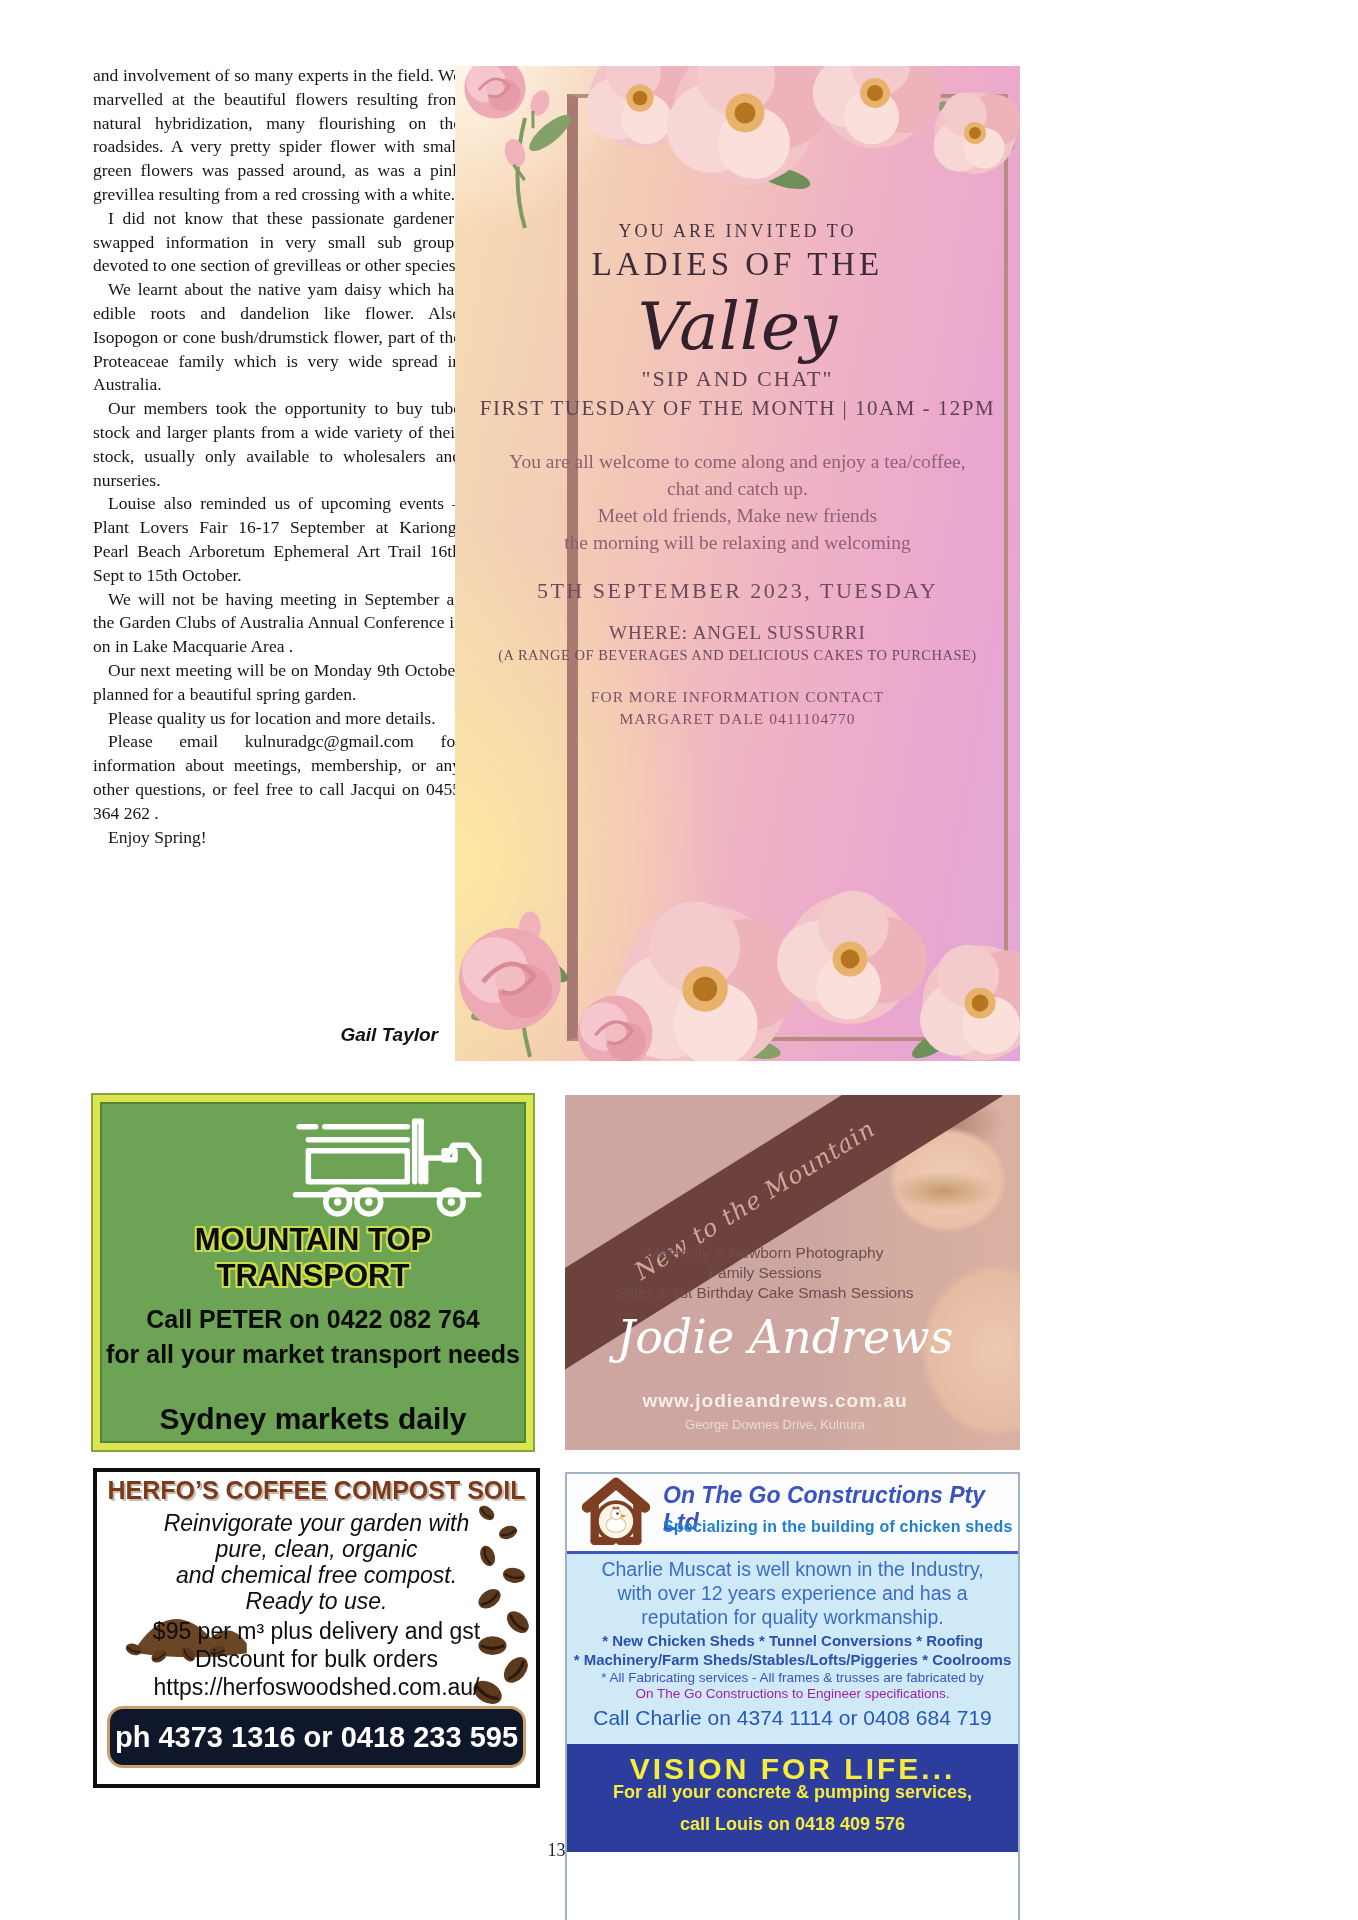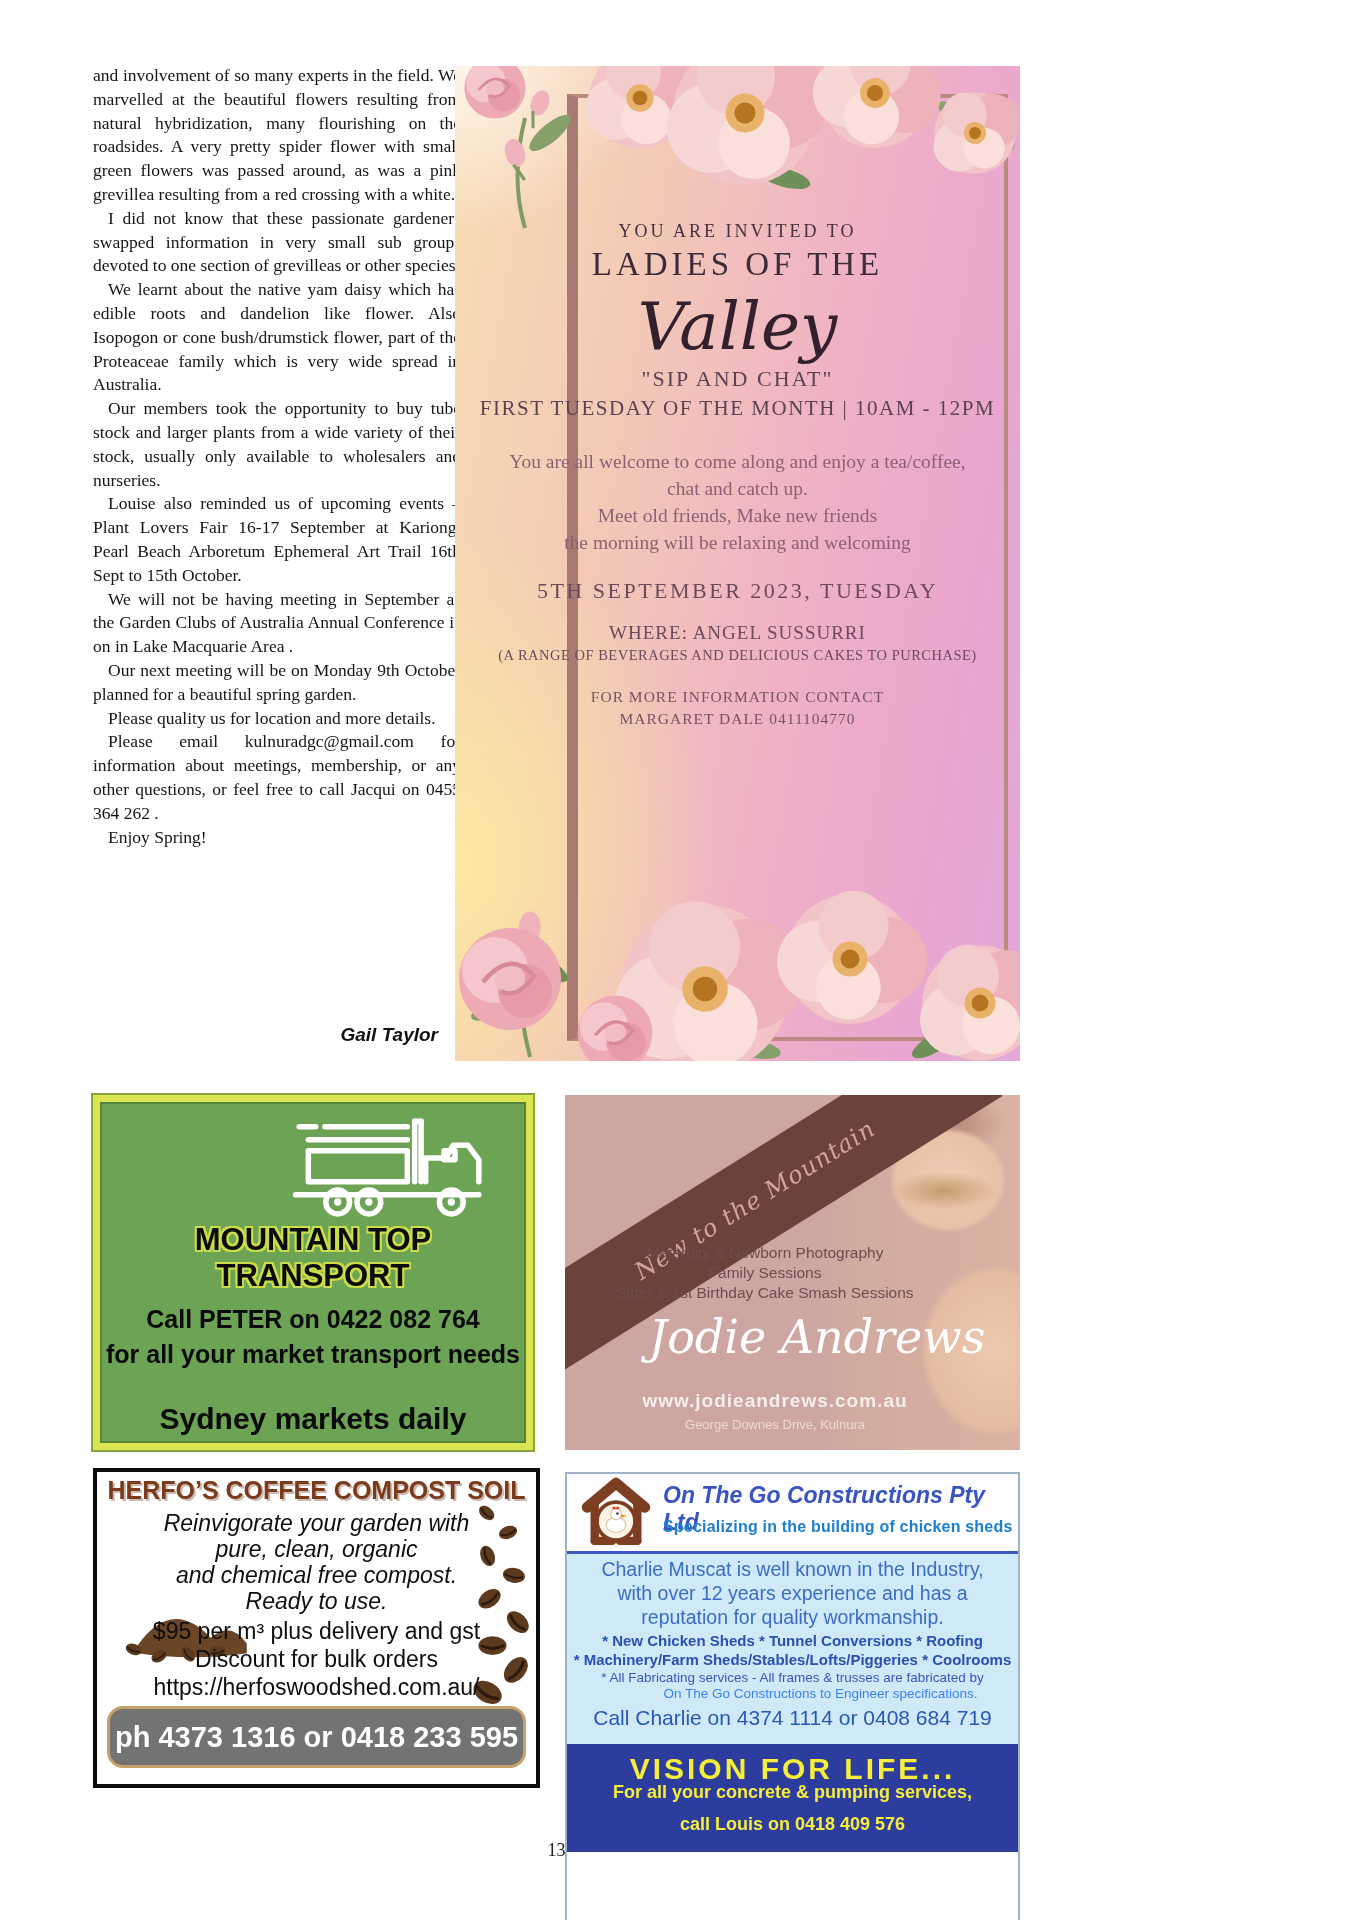--- a/index.html
+++ b/index.html
@@ -63,38 +63,38 @@
       radial-gradient(95px 85px at 64% 24%, #f0cdb6 0%, #e9c0a8 55%, rgba(233,192,168,0) 62%),
       radial-gradient(130px 150px at 88% 72%, #eec8b0 0%, #e5bba3 52%, rgba(229,187,163,0) 58%),
       radial-gradient(70px 45px at 68% 8%, #b78a7a 0%, rgba(183,138,122,0) 70%),
       linear-gradient(90deg, rgba(205,166,162,0) 0%, #d2aba0 20%, #dab1a2 100%);}
   .pa-ribbon{position:absolute;left:-75px;top:62px;width:530px;height:86px;background:#6d423c;
     transform:rotate(-32deg);display:flex;align-items:center;justify-content:center;}
   .pa-ribbon-text{font:italic 24px "DejaVu Serif",serif;color:#d3a49a;letter-spacing:1px;}
   .pa-services{position:absolute;left:5px;top:148px;width:390px;text-align:center;
     font:15.5px/20px "Liberation Sans",sans-serif;color:#6f4c50;}
   .pa-name{position:absolute;left:0;top:215px;width:440px;text-align:center;
-    font:italic 46px "DejaVu Serif",serif;color:#fff;padding-left:32px;}
+    font:italic 46px "DejaVu Serif",serif;color:#fff;}
   .pa-web{position:absolute;left:0;top:295px;width:420px;text-align:center;
     font:bold 19px "Liberation Sans",sans-serif;color:#f7 efe;color:#f6eeea;letter-spacing:1px;}
   .pa-addr{position:absolute;left:0;top:322px;width:420px;text-align:center;
     font:13px "Liberation Sans",sans-serif;color:#ecd9d2;}
 
   
   .compost{position:absolute;left:93px;top:1468px;width:447px;height:320px;background:#fff;
     border:4px solid #0d0d0d;box-sizing:border-box;}
   .cp{position:absolute;left:0;width:100%;text-align:center;color:#0e0e0e;}
   .cp-title{top:4px;font:bold 25px "Liberation Sans",sans-serif;color:#7b3a1a;
     text-shadow:2px 2px 0 rgba(70,30,8,.3);}
   .cp-tag{font:italic 23px/26px "Liberation Sans",sans-serif;}
   .cp-t0{top:38px;} .cp-t1{top:64px;} .cp-t2{top:90px;text-align:center;} .cp-t3{top:116px;}
   .cp-price{top:146px;font:23px "Liberation Sans",sans-serif;}
   .cp-disc{top:174px;font:23px "Liberation Sans",sans-serif;}
   .cp-web{top:202px;font:23px "Liberation Sans",sans-serif;}
-  .cp-pill{position:absolute;left:10px;right:10px;top:234px;height:56px;background:#737373;
+  .cp-pill{position:absolute;left:10px;right:10px;top:234px;height:56px;background:#0f172a;
     border:3px solid #caa06a;border-radius:16px;display:flex;align-items:center;
     justify-content:center;font:bold 29px "Liberation Sans",sans-serif;color:#fff;}
   .beans-svg{position:absolute;inset:0;width:100%;height:100%;pointer-events:none;}
 
   
   .constr{position:absolute;left:565px;top:1472px;width:455px;height:450px;background:#fff;
     border:2px solid #9fb3c8;box-sizing:border-box;overflow:hidden;}
   .co-header{position:absolute;left:0;top:0;width:100%;height:77px;background:#fdfdff;
     border-bottom:3px solid #3a57c4;}
   .co-logo{position:absolute;left:6px;top:3px;width:86px;height:70px;}
@@ -103,21 +103,21 @@
   .co-spec{position:absolute;left:96px;top:44px;width:355px;
     font:bold 16px "Liberation Sans",sans-serif;color:#1d7fd0;letter-spacing:.2px;}
   .co-body{position:absolute;left:0;top:80px;width:100%;height:190px;background:#cfe9f7;}
   .co{position:absolute;left:0;width:100%;text-align:center;}
   .co-i0{top:84px;font:19.5px "Liberation Sans",sans-serif;color:#3a6cc8;}
   .co-i1{top:108px;font:19.5px "Liberation Sans",sans-serif;color:#3a6cc8;}
   .co-i2{top:132px;font:19.5px "Liberation Sans",sans-serif;color:#3a6cc8;}
   .co-s0{top:158px;font:bold 15px "Liberation Sans",sans-serif;color:#2b50b2;}
   .co-s1{top:177px;font:bold 15px "Liberation Sans",sans-serif;color:#2b50b2;}
   .co-s2{top:196px;font:13.5px "Liberation Sans",sans-serif;color:#3b55c0;}
-  .co-s3{top:212px;font:13.5px "Liberation Sans",sans-serif;color:#3b82f6;padding-left:28px;}
+  .co-s3{top:212px;font:13.5px "Liberation Sans",sans-serif;color:#a21caf;}
   .co-phone{top:232px;font:21px "Liberation Sans",sans-serif;color:#2857b8;}
   .co-footer{position:absolute;left:0;top:270px;width:100%;height:108px;background:#2c3d9e;}
   .co-v0{top:278px;font:bold 30px "Liberation Sans",sans-serif;color:#f6ee3a;letter-spacing:3px;}
   .co-v1{top:308px;font:bold 18px "Liberation Sans",sans-serif;color:#f6ee3a;}
   .co-v2{top:340px;font:bold 18px "Liberation Sans",sans-serif;color:#f6ee3a;}
 </style>
 </head>
 <body>
 
 <svg width="0" height="0" style="position:absolute" aria-hidden="true">

